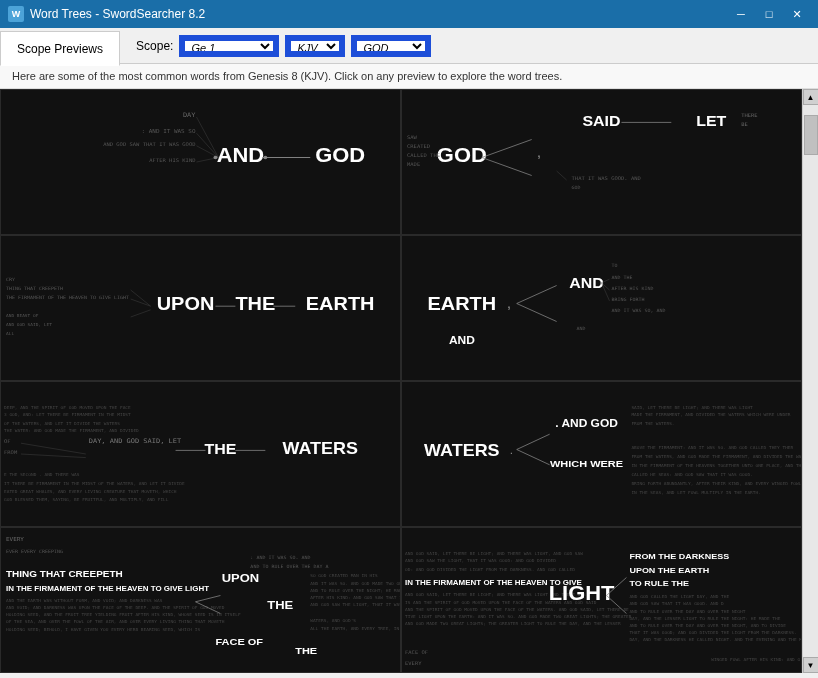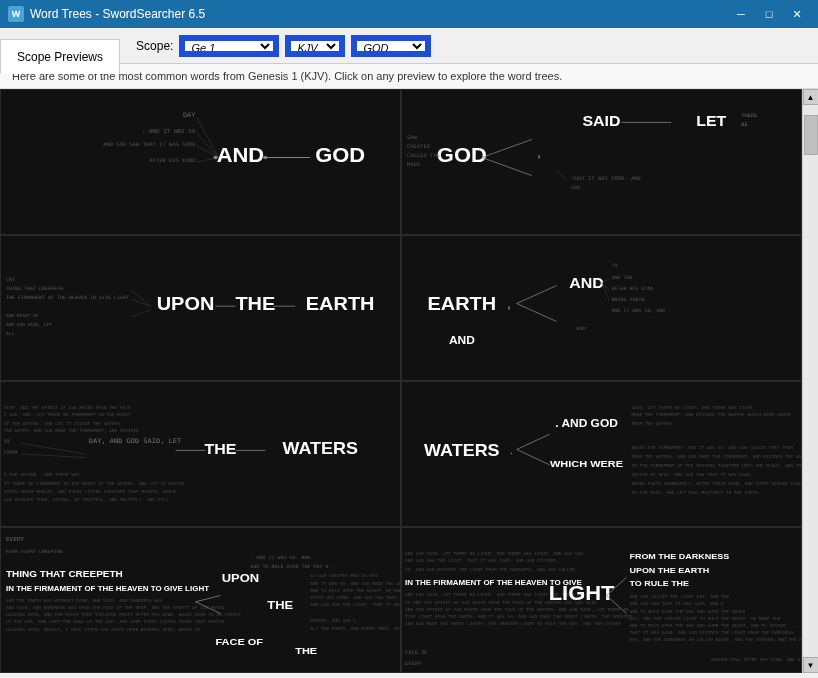--- a/index.html
+++ b/index.html
@@ -55,21 +55,21 @@
     }
     .tab {
       display: flex;
       align-items: center;
       padding: 0 16px;
       border: 1px solid #ccc;
       border-bottom: none;
       cursor: pointer;
       font-size: 12px;
       position: relative;
-      top: 11px;
+      top: 3px;
     }
     .tab.active {
       background: white;
       border-bottom: 1px solid white;
       font-weight: 500;
     }
     .tab.inactive {
       background: #e0e0e0;
       border-bottom: 1px solid #ccc;
     }
@@ -166,21 +166,21 @@
     }
   </style>
 </head>
 <body>
 
 <div class="title-bar">
   <div class="title-bar-left">
     <div class="title-bar-icon">
       <span style="color:white;font-size:9px;font-weight:bold;">W</span>
     </div>
-    <span class="title-bar-title">Word Trees - SwordSearcher 6.5</span>
+    <span class="title-bar-title">Word Trees - SwordSearcher 8.2</span>
   </div>
   <div class="title-bar-controls">
     <button class="title-btn">─</button>
     <button class="title-btn">□</button>
     <button class="title-btn close">✕</button>
   </div>
 </div>
 
 <div class="toolbar">
   <div class="tab active">
@@ -200,21 +200,21 @@
     </select>
     <select class="toolbar-select word-select">
       <option>GOD</option>
       <option>AND</option>
       <option>THE</option>
     </select>
   </div>
 </div>
 
 <div class="info-bar">
-  <span>Here are some of the most common words from Genesis 1 (KJV). Click on any preview to explore the word trees.</span>
+  <span>Here are some of the most common words from Genesis 8 (KJV). Click on any preview to explore the word trees.</span>
 </div>
 
 <div class="main-content">
   <div class="tree-grid">
 
     <div class="tree-cell">
       <svg class="tree-svg" viewBox="0 0 400 160" preserveAspectRatio="none">
 
         <rect width="400" height="160" fill="#111"></rect>
 

